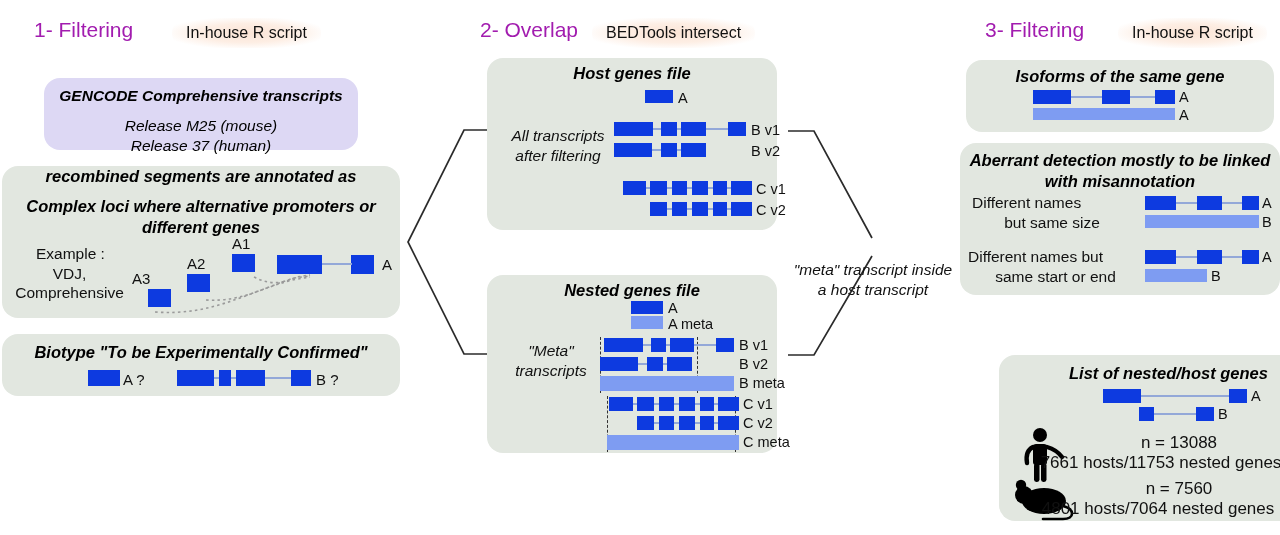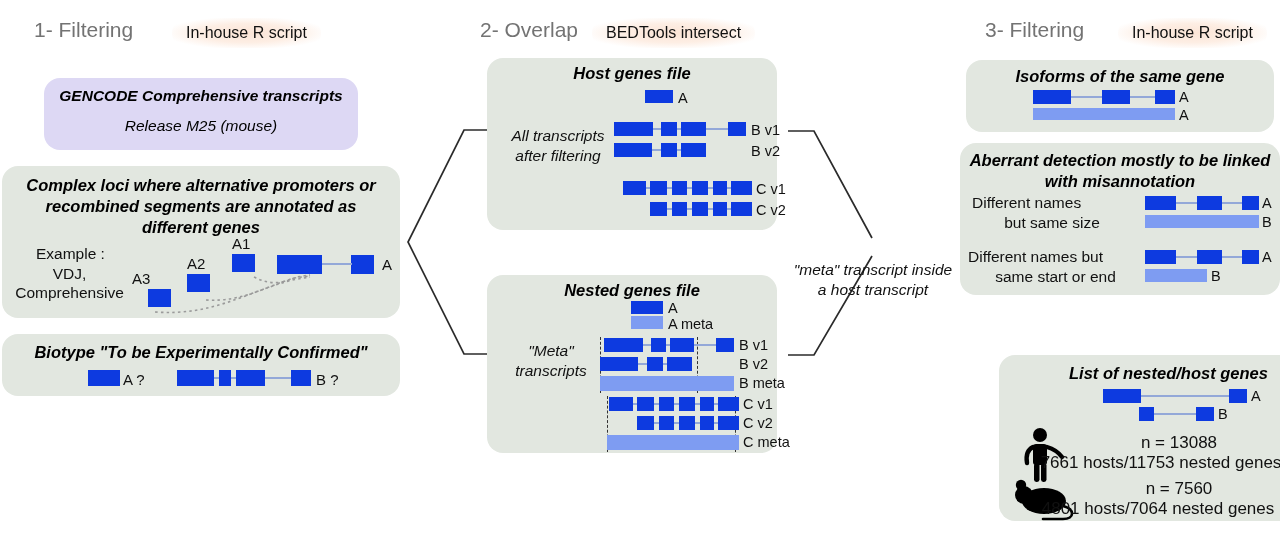--- a/index.html
+++ b/index.html
@@ -8,21 +8,21 @@
     font-family:"Liberation Sans", sans-serif;
     color:#111111;overflow:hidden;position:relative;
   }
   .stage{position:relative;width:1280px;height:535px;}
 
   
   .abs{position:absolute;}
 
   
   .step-title{
-    font-size:21px;color:#737373;white-space:nowrap;
+    font-size:21px;color:#a21caf;white-space:nowrap;
     font-family:"Liberation Sans", sans-serif;
   }
   .tool-chip{
     font-size:16px;color:#111;white-space:nowrap;
     padding:6px 14px;border-radius:16px;
     background:radial-gradient(ellipse at center, #fbe4d6 0%, #fdeee4 45%, rgba(253,241,233,0) 78%);
   }
 
   
   .panel{
@@ -54,25 +54,26 @@
 <body>
 
 <div class="stage">
 
   <div class="abs step-title" style="left:34px;top:18px;">1- Filtering</div>
   <div class="abs tool-chip" style="left:172px;top:18px;">In-house R script</div>
 
   <div class="abs panel lav" style="left:44px;top:78px;width:314px;height:72px;">
     <div class="panel-title" style="margin-top:9px;">GENCODE Comprehensive transcripts</div>
     <div class="panel-title" style="font-weight:normal;margin-top:11px;">Release M25 (mouse)</div>
+    <div class="panel-title" style="font-weight:normal;margin-top:2px;">Release 37 (human)</div>
   </div>
 
   <div class="abs panel" style="left:2px;top:166px;width:398px;height:152px;">
+    <div class="panel-title big" style="margin-top:1px;">recombined segments are annotated as</div>
     <div class="panel-title big" style="margin-top:10px;">Complex loci where alternative promoters or</div>
-    <div class="panel-title big" style="margin-top:1px;">recombined segments are annotated as</div>
     <div class="panel-title big" style="margin-top:1px;">different genes</div>
 
     <div class="abs plain" style="left:34px;top:78px;">Example :</div>
     <div class="abs plain" style="left:0px;top:98px;width:135px;text-align:center;">VDJ, Comprehensive</div>
 
     <div class="abs" style="left:0;top:0;width:398px;height:152px;">
 
       <svg class="abs" style="left:140px;top:84px;" width="200" height="62">
         <path d="M13,62 C70,66 100,44 150,30 L168,27" fill="none" stroke="#9a9a9a" stroke-width="1.6" stroke-dasharray="2.5,3.2"></path>
         <path d="M64,50 C100,52 120,38 152,28 L168,26" fill="none" stroke="#9a9a9a" stroke-width="1.6" stroke-dasharray="2.5,3.2"></path>

